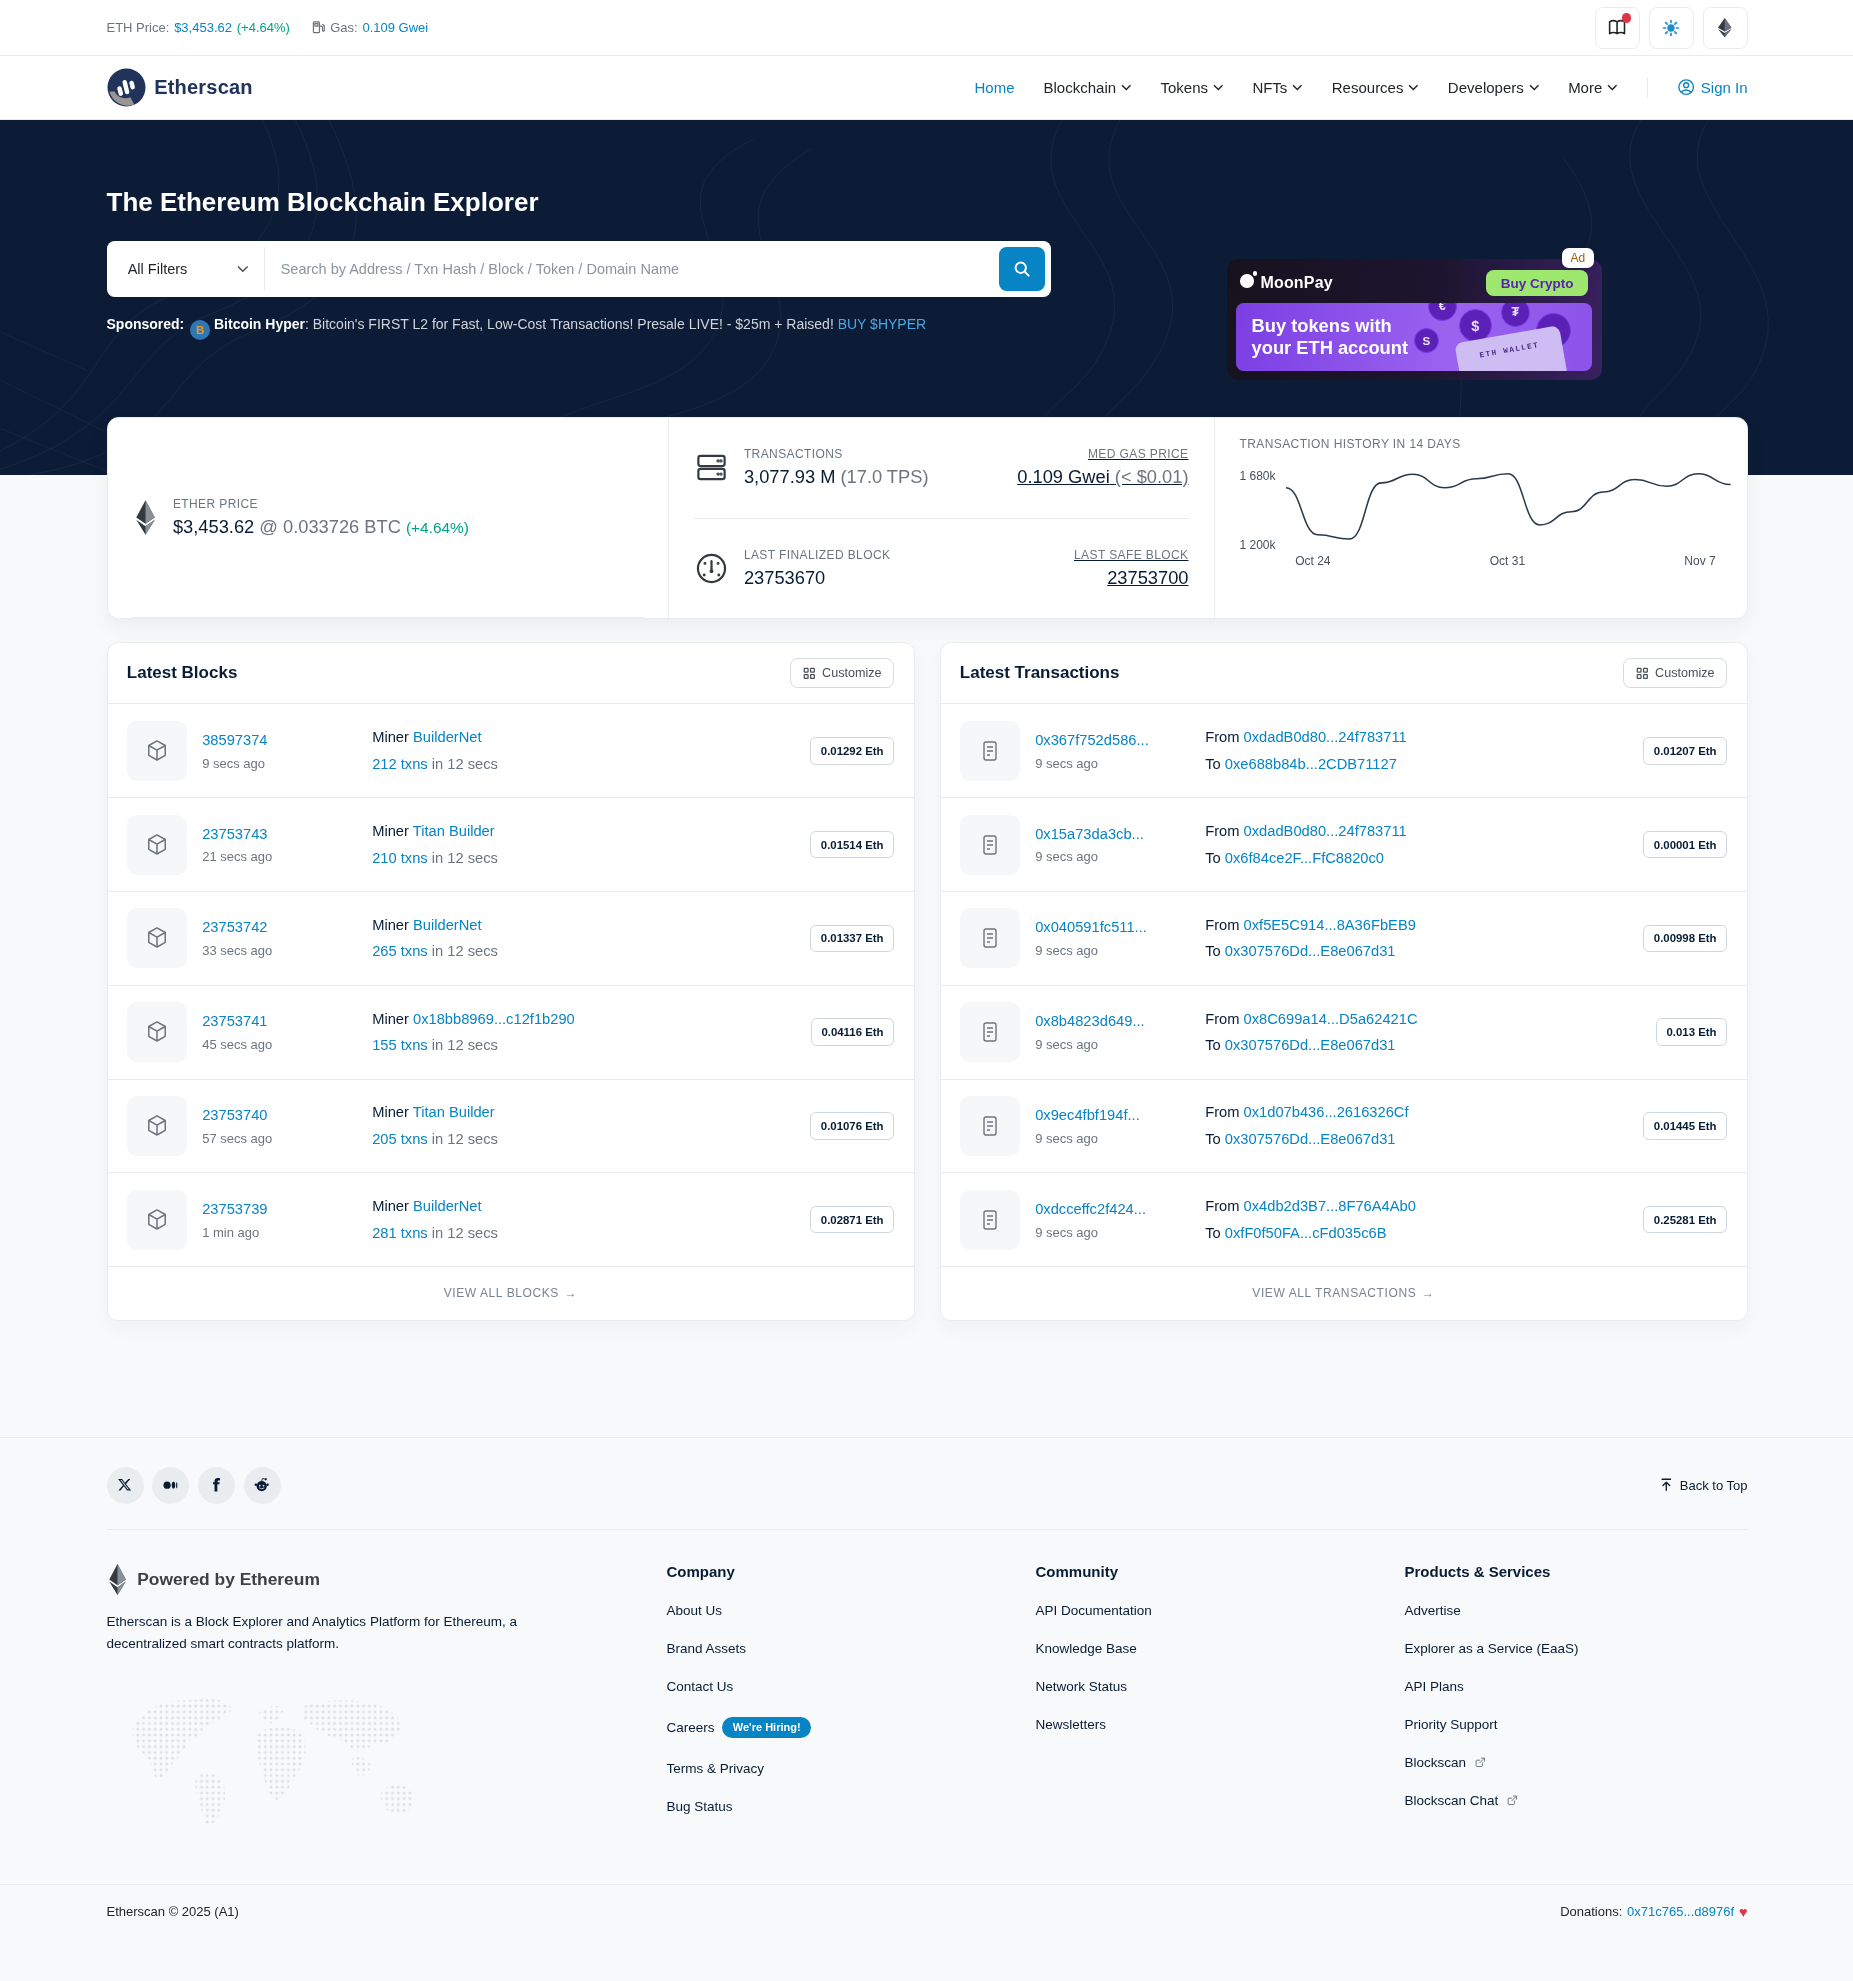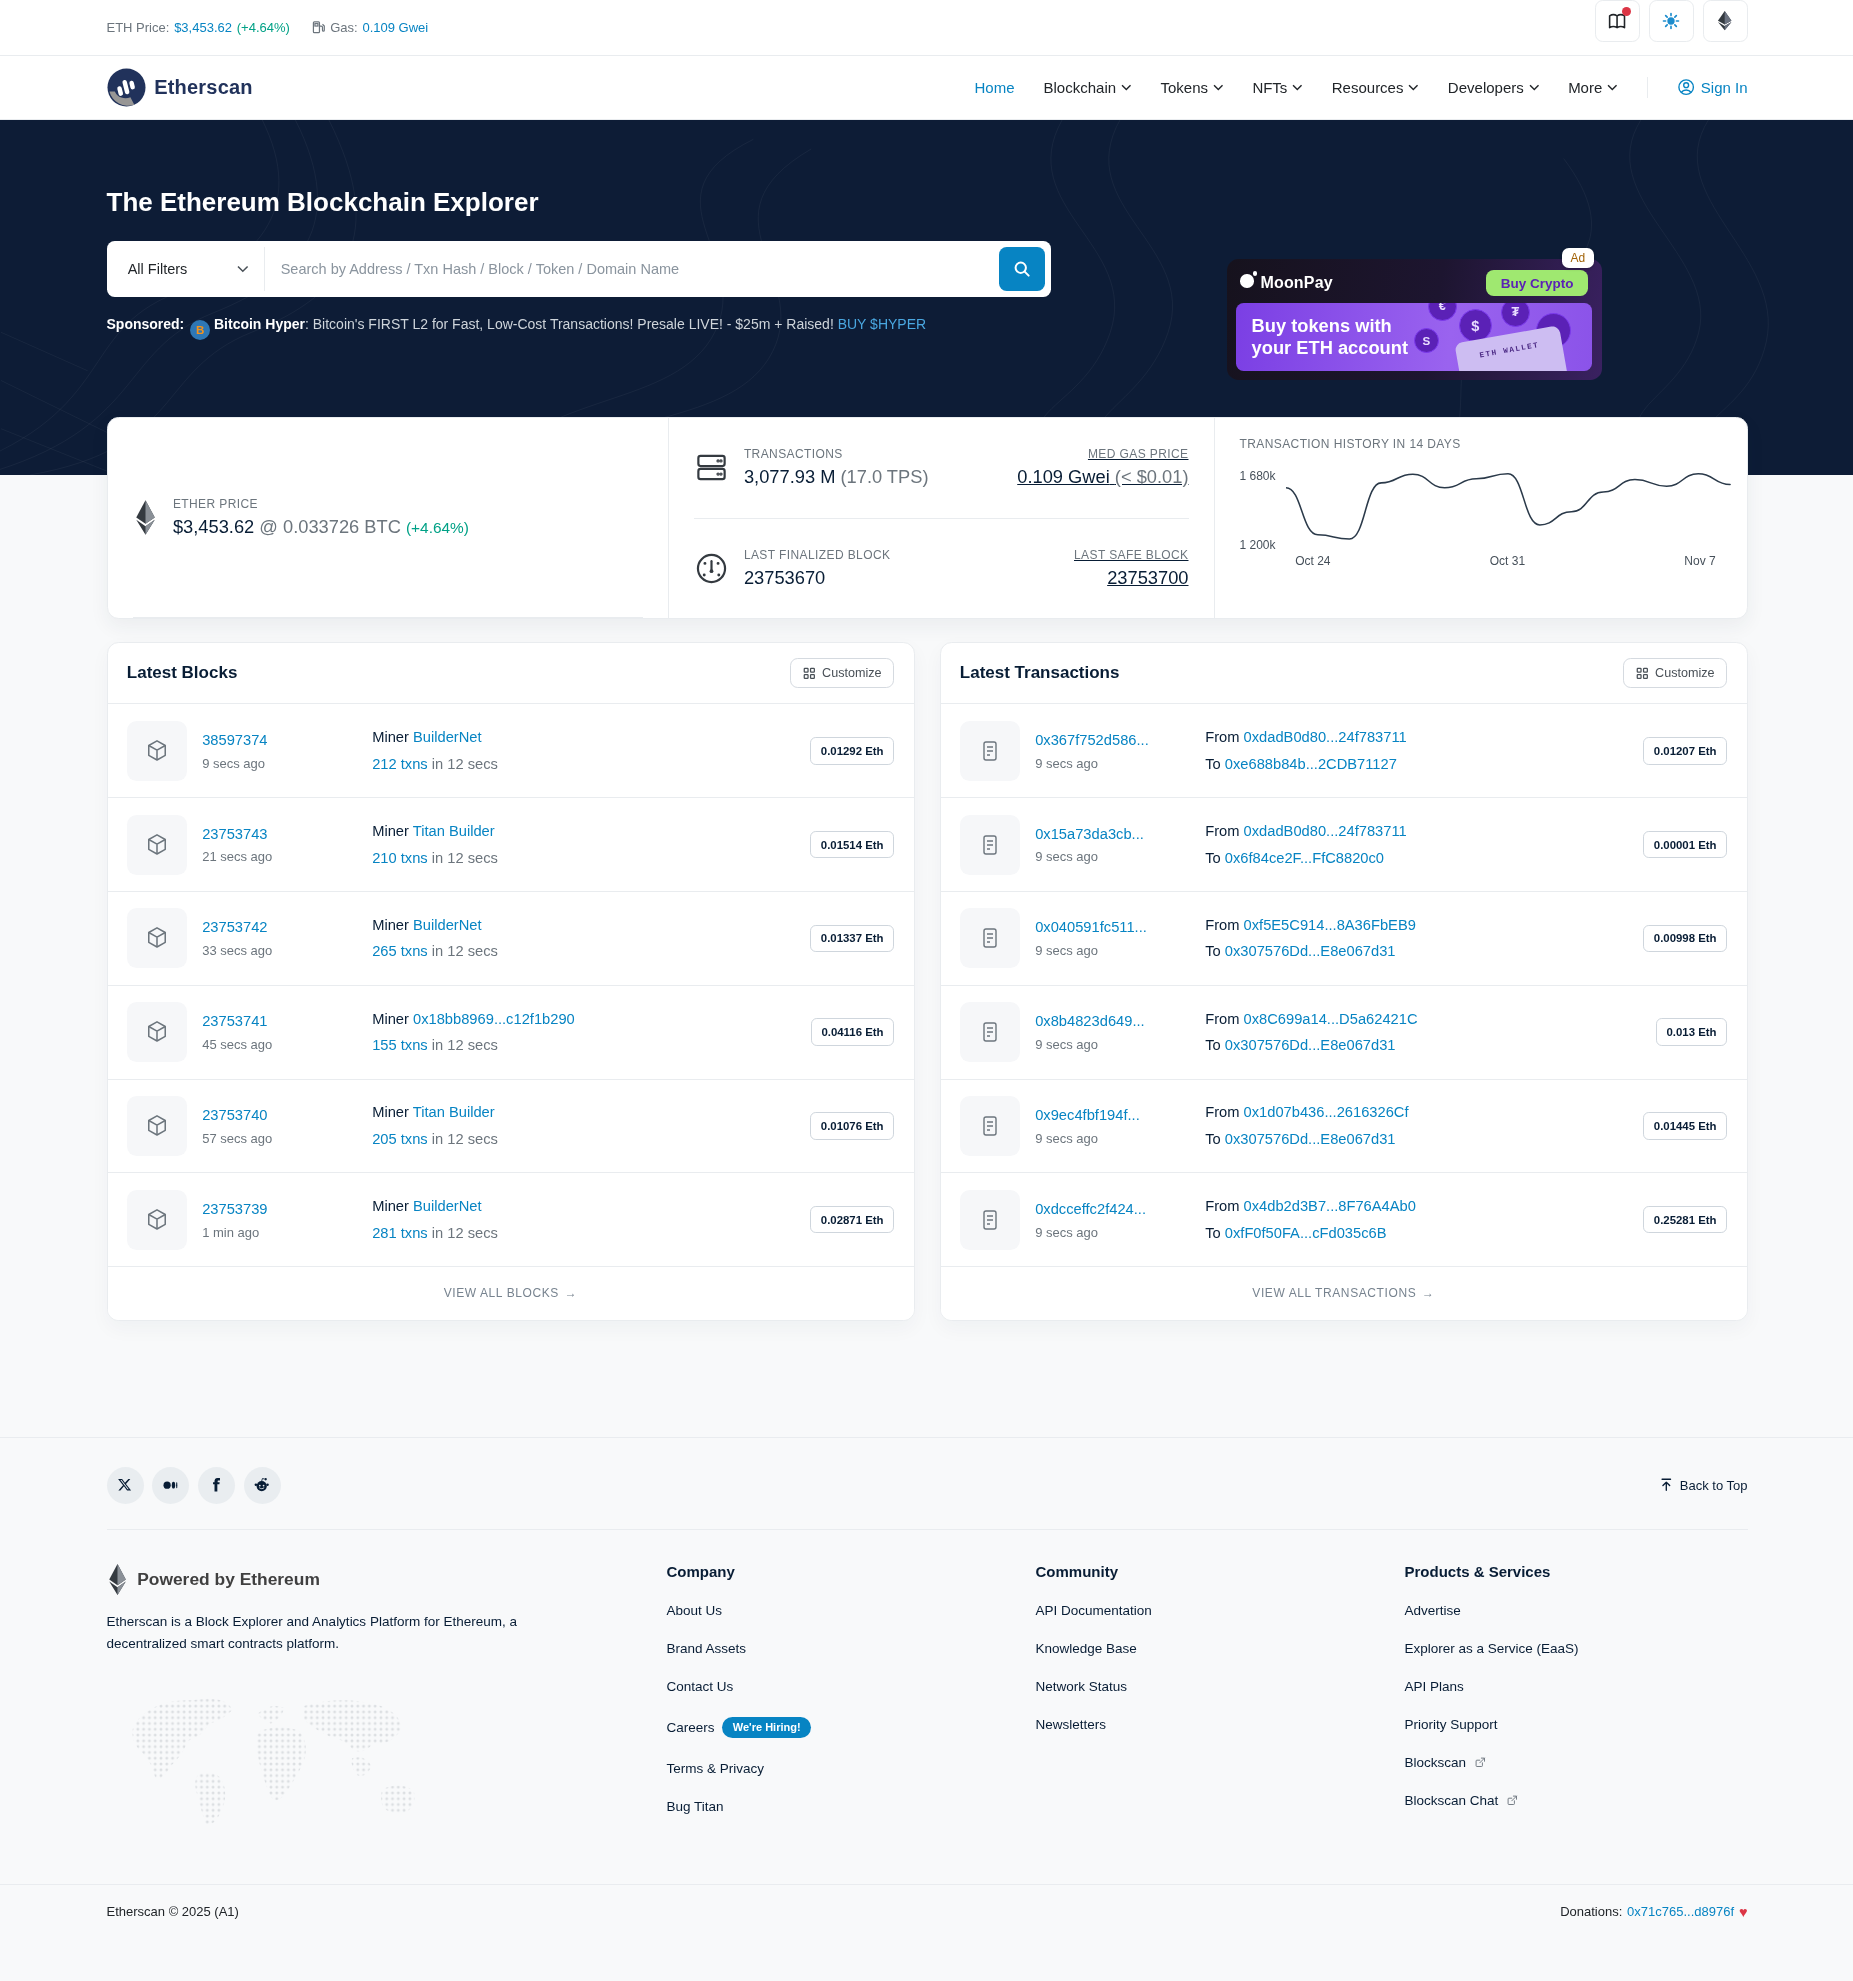--- a/index.html
+++ b/index.html
@@ -12,21 +12,21 @@
   }
   a { text-decoration:none; cursor:pointer; }
   .container { width:1641px; margin:0 auto; }
   .blue { color:#0784c3; }
   .green { color:#00a186; }
   .gray { color:#6c757d; }
   .dark { color:#081d35; }
 
   
   .topbar { background:#fff; border-bottom:1px solid #e9ecef; height:56px; }
-  .topbar .container { display:flex; justify-content:space-between; height:100%;gap:13px; }
+  .topbar .container { display:flex; align-items:center; justify-content:space-between; height:100%;gap:13px; }
   .topbar-left { display:flex; align-items:center; gap:21px; font-size:13px; color:#6c757d; }
   .tb-group { display:flex; align-items:center; gap:4.8px; }
   .tb-btns { display:flex; gap:8.7px; }
   .tb-btn { position:relative; width:45px; height:42px; border:1px solid #e9ecef; border-radius:7.7px;
             background:#fff; display:flex; align-items:center; justify-content:center; cursor:pointer; }
   .tb-dot { position:absolute; top:5.8px; right:7.7px; width:9.7px; height:9.7px; border-radius:50%; background:#dc3545; }
 
   
   .nav { background:#fff; height:64px; border-bottom:1px solid #e9ecef; position:relative; z-index:5; }
   .nav .container { display:flex; align-items:center; justify-content:space-between; height:100%; }
@@ -809,21 +809,21 @@
             <span>Contact Us</span>
           </a>
         <a class="f-link">
           <span>Careers</span>
           <span class="hiring">We're Hiring!</span>
         </a>
         <a class="f-link">
             <span>Terms &amp; Privacy</span>
           </a>
         <a class="f-link">
-            <span>Bug Titan</span>
+            <span>Bug Status</span>
           </a>
       </div>
 
       <div class="f-col">
         <div class="f-head">Community</div>
         <a class="f-link">
             <span>API Documentation</span>
           </a>
         <a class="f-link">
             <span>Knowledge Base</span>

